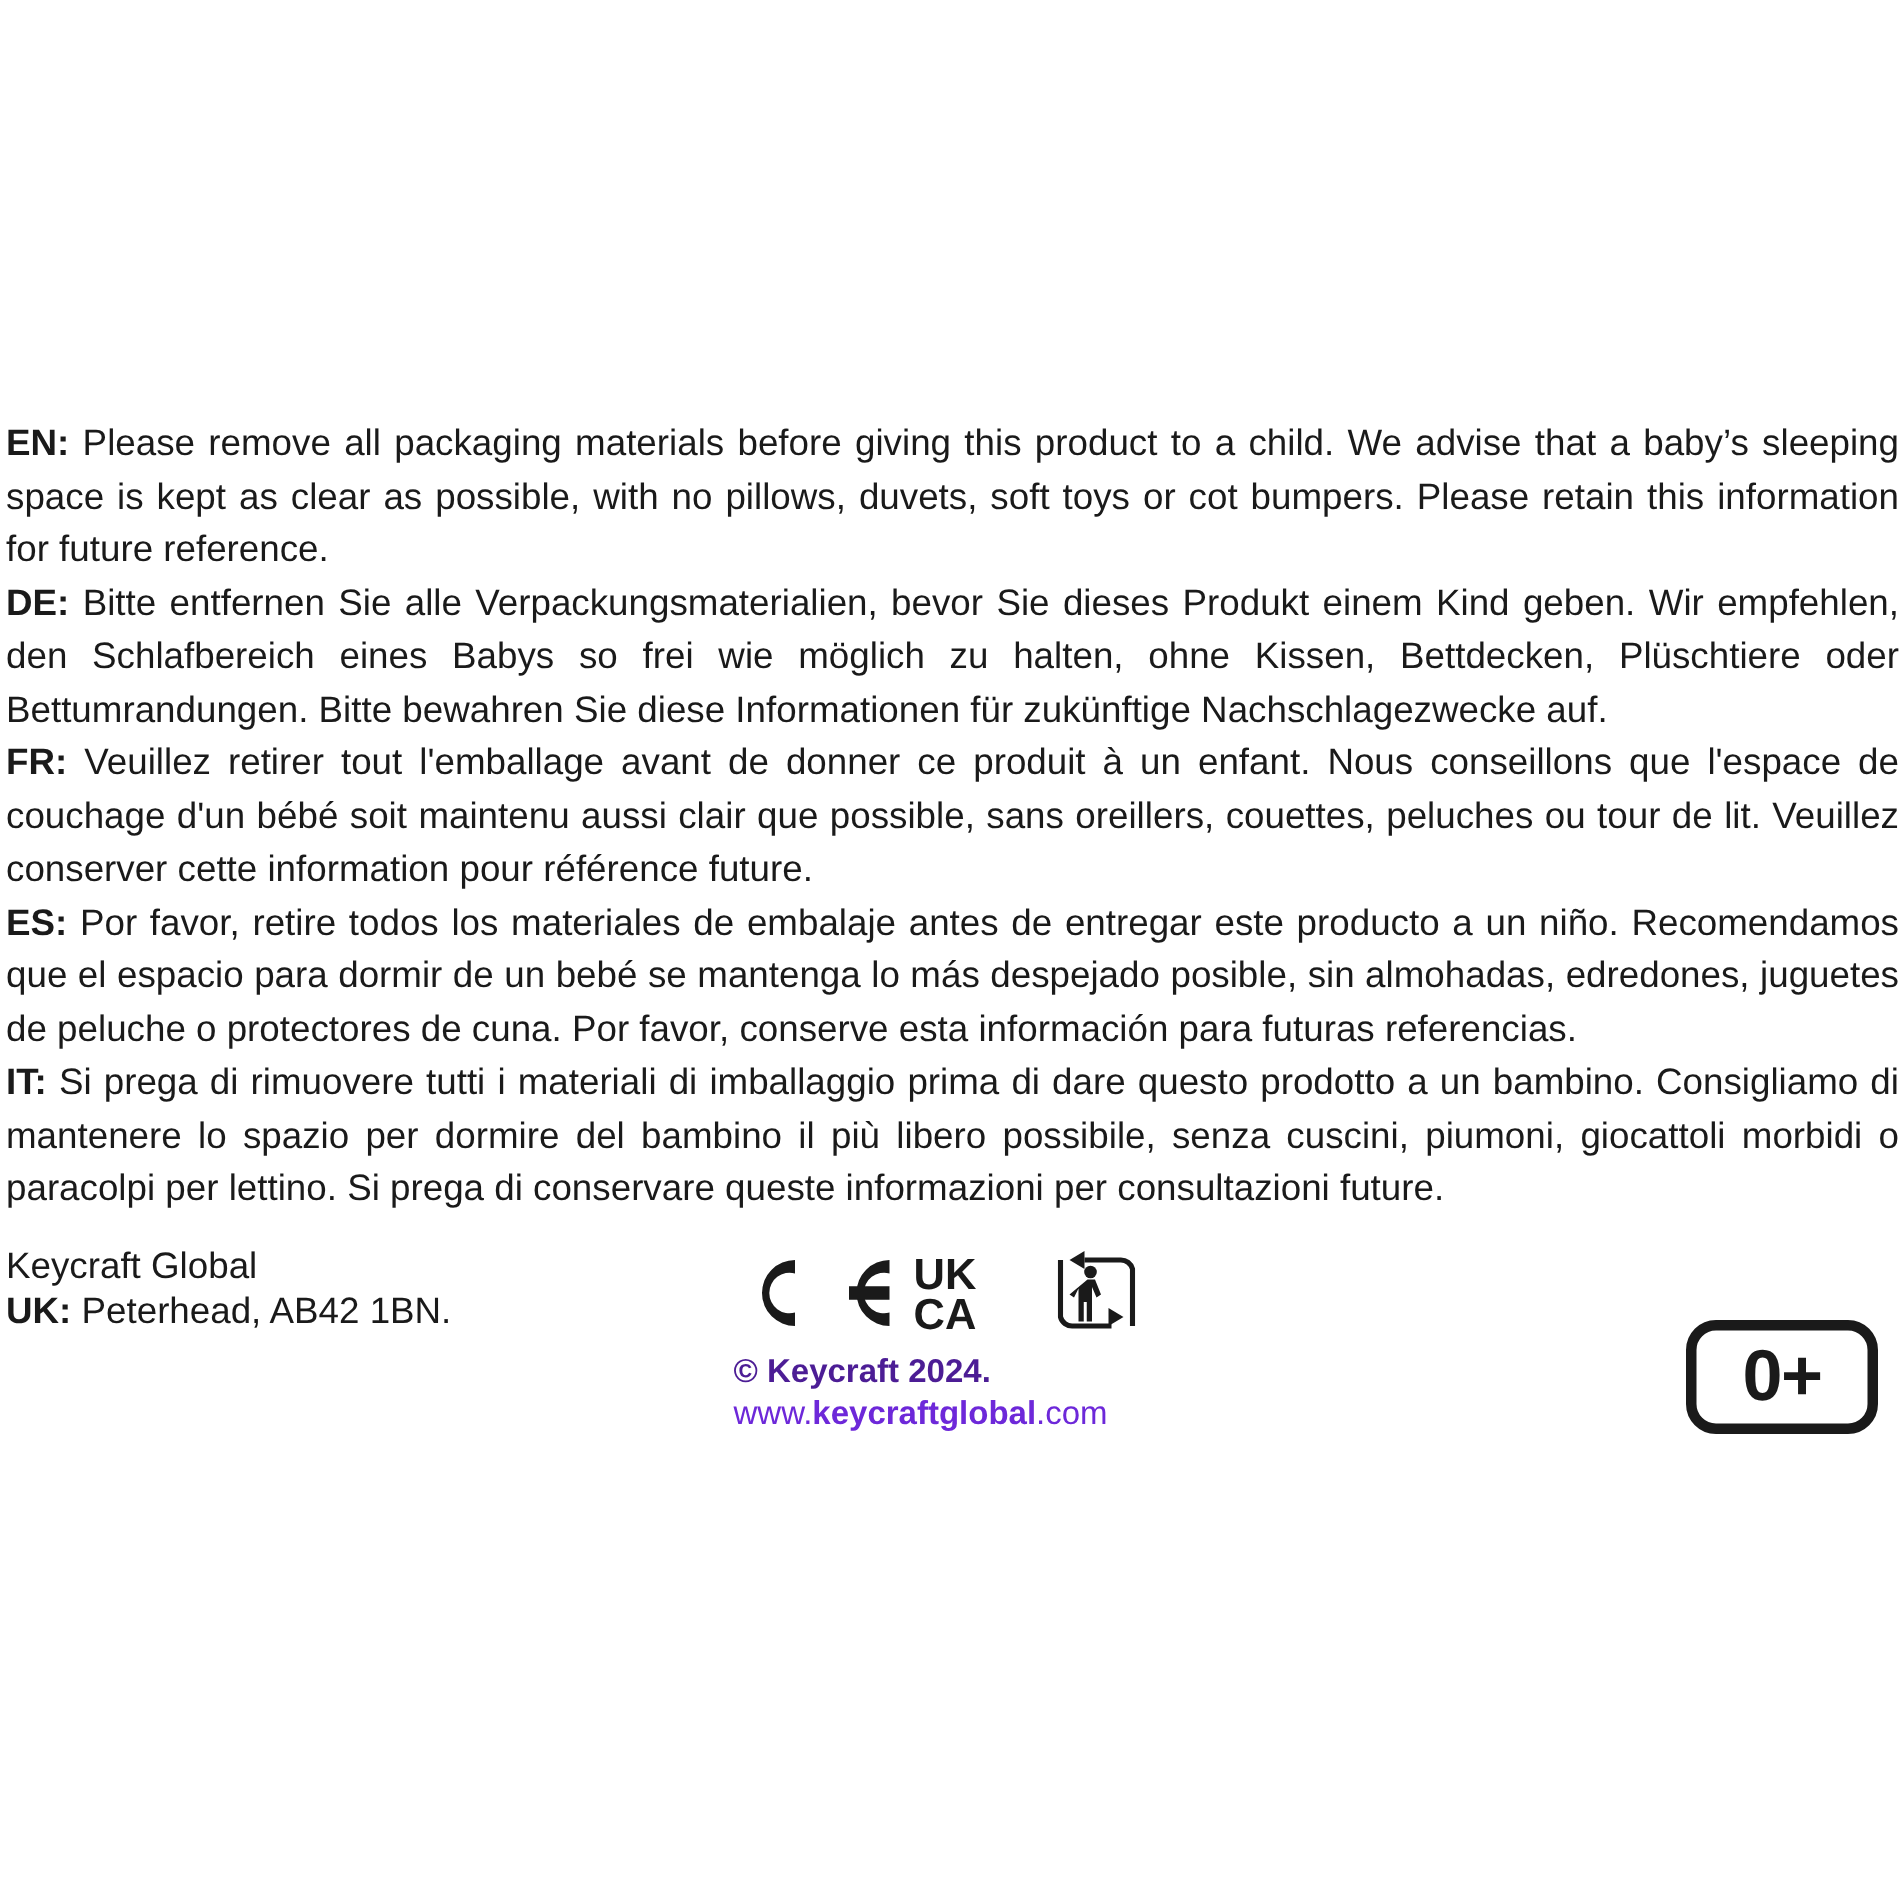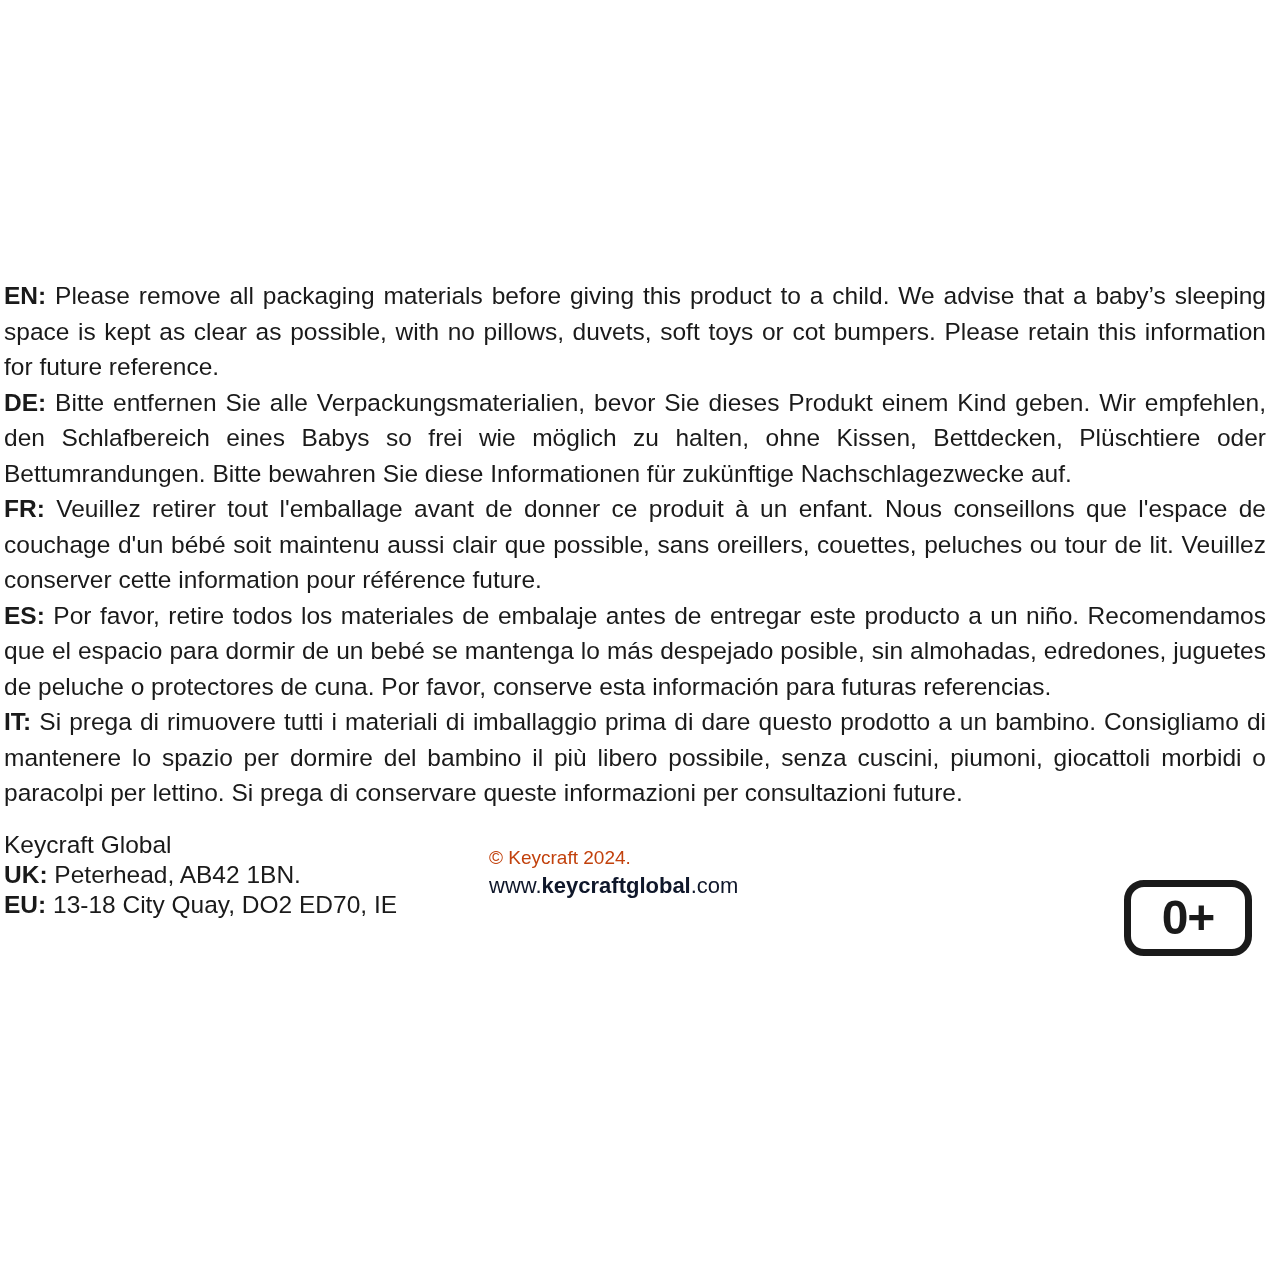--- a/index.html
+++ b/index.html
@@ -81,29 +81,30 @@
   }
   .ukca-mark {
     display: block;
     margin-left: 2px;
   }
   .tidyman-mark {
     display: block;
     margin-left: 6px;
   }
   .copyright {
-    font-size: 19px;
+    font-size: 22px;
     line-height: 28px;
     margin-top: 10px;
-    color: #c2410c;
+    color: #4c1d95;
+    font-weight: bold;
   }
   .website {
     font-size: 22px;
     line-height: 28px;
-    color: #0f172a;
+    color: #6d28d9;
   }
   .website .bold {
     font-weight: bold;
   }
   .age-badge {
     position: absolute;
     left: 1124px;
     top: 880px;
     width: 128px;
     height: 76px;
@@ -132,24 +133,50 @@
     <p class="para"><span class="lang">FR:</span><span> Veuillez retirer tout l'emballage avant de donner ce produit à un enfant. Nous conseillons que l'espace de couchage d'un bébé soit maintenu aussi clair que possible, sans oreillers, couettes, peluches ou tour de lit. Veuillez conserver cette information pour référence future.</span></p>
     <p class="para"><span class="lang">ES:</span><span> Por favor, retire todos los materiales de embalaje antes de entregar este producto a un niño. Recomendamos que el espacio para dormir de un bebé se mantenga lo más despejado posible, sin almohadas, edredones, juguetes de peluche o protectores de cuna. Por favor, conserve esta información para futuras referencias.</span></p>
     <p class="para"><span class="lang">IT:</span><span> Si prega di rimuovere tutti i materiali di imballaggio prima di dare questo prodotto a un bambino. Consigliamo di mantenere lo spazio per dormire del bambino il più libero possibile, senza cuscini, piumoni, giocattoli morbidi o paracolpi per lettino. Si prega di conservare queste informazioni per consultazioni future.</span></p>
   </div>
 
   <div class="footer">
 
     <div class="addresses">
       <span class="brand-name">Keycraft Global</span>
       <span class="addr-line"><span class="lbl">UK:</span><span> Peterhead, AB42 1BN.</span></span>
-      <span class="addr-line"><span class="lbl">EU:</span><span> 13-18 City Quay, DO2 ED70, IE</span></span>
     </div>
 
     <div class="marks">
+      <div class="marks-row">
+
+        <svg class="ce-mark" width="110" height="56" viewBox="0 0 110 56" aria-hidden="true">
+          <path d="M41 6 A22 22 0 1 0 41 50 L41 41 A13.5 13.5 0 1 1 41 15 Z" fill="#1a1a1a"></path>
+          <path d="M104 6 A22 22 0 1 0 104 50 L104 41 A13.5 13.5 0 1 1 104 15 Z" fill="#1a1a1a"></path>
+          <rect x="77" y="23.5" width="27" height="9" fill="#1a1a1a"></rect>
+        </svg>
+
+        <svg class="ukca-mark" width="78" height="56" viewBox="0 0 78 56" aria-hidden="true">
+          <text x="0" y="25" font-family="Liberation Sans, sans-serif" font-size="29" font-weight="bold" fill="#1a1a1a">UK</text>
+          <text x="0" y="52" font-family="Liberation Sans, sans-serif" font-size="29" font-weight="bold" fill="#1a1a1a">CA</text>
+        </svg>
+
+        <svg class="tidyman-mark" width="60" height="56" viewBox="0 0 60 56" aria-hidden="true">
+          <g fill="none" stroke="#1a1a1a" stroke-width="3.4">
+            <path d="M6 6 L6 44 A8 8 0 0 0 14 50 L40 50"></path>
+            <path d="M40 44 L50 50 L40 56" fill="#1a1a1a" stroke="none" transform="translate(-2,-6)"></path>
+            <path d="M54 50 L54 12 A8 8 0 0 0 46 6 L22 6"></path>
+            <path d="M22 0 L12 6 L22 12" fill="#1a1a1a" stroke="none"></path>
+          </g>
+          <g fill="#1a1a1a">
+            <circle cx="26" cy="14" r="4.2"></circle>
+            <path d="M24 19 L29 19 L33 29 L30 31 L27 24 L27 47 L23.5 47 L23.5 34 L21.5 34 L21.5 47 L18 47 L18 25 L15 31 L12 29 Z"></path>
+          </g>
+        </svg>
+
+      </div>
       <div class="copyright">© Keycraft 2024.</div>
       <div class="website"><span>www.</span><span class="bold">keycraftglobal</span><span>.com</span></div>
     </div>
 
   </div>
 
   <div class="age-badge">
     <span>0+</span>
   </div>
 

